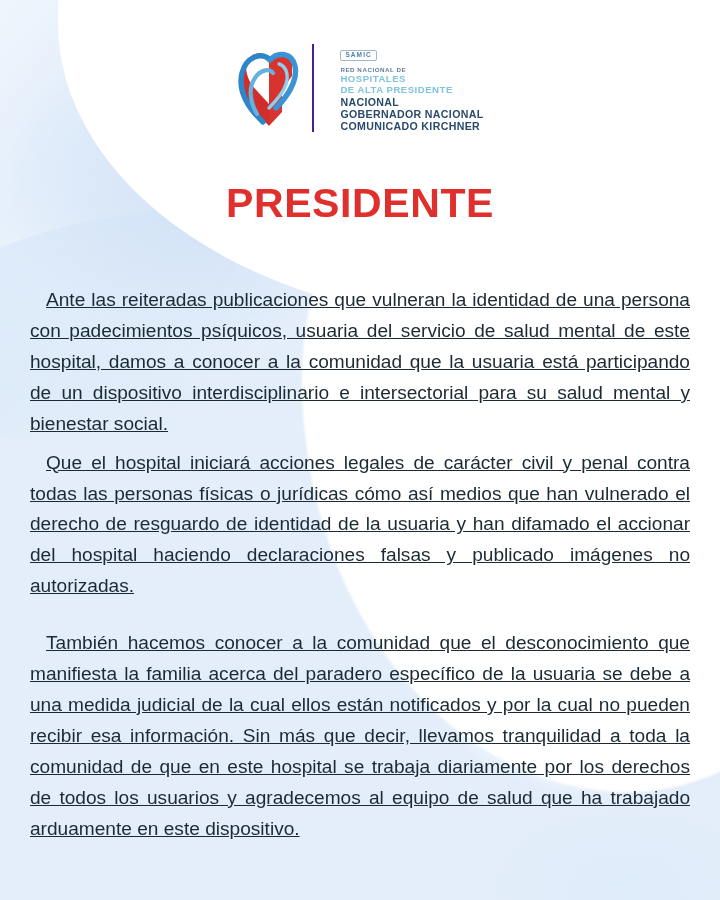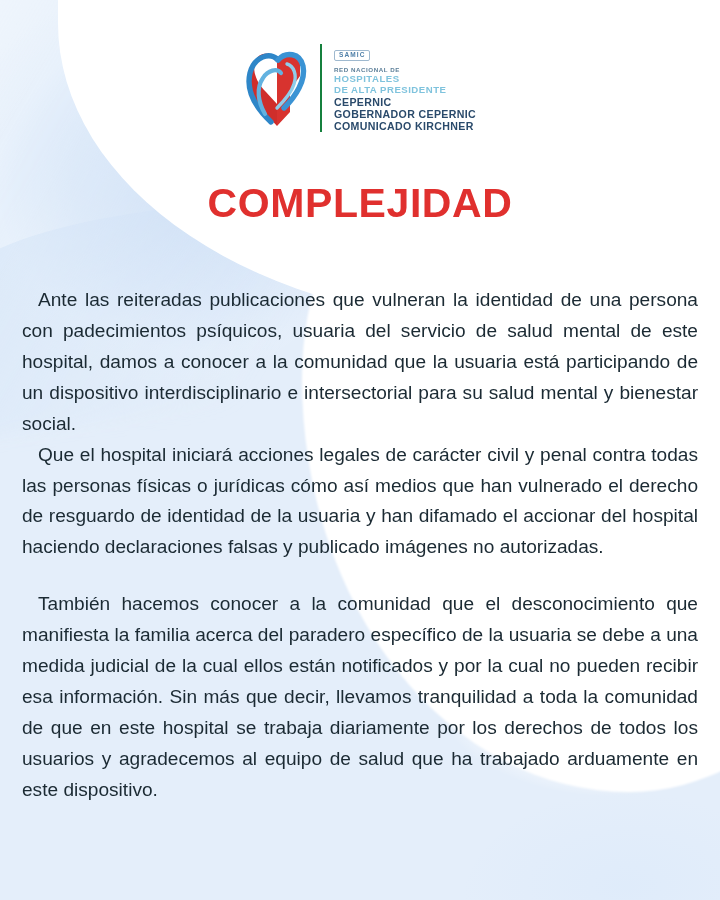--- a/index.html
+++ b/index.html
@@ -110,22 +110,22 @@
   
   .logo-block {
     display: flex;
     align-items: center;
     justify-content: center;
     gap: 10px;
     padding-top: 42px;
   }
   .logo-mark { width: 66px; height: 92px; flex: 0 0 auto; }
   .logo-text {
-    border-left: 2px solid #15803d;
-    padding-left: 12px;
+    border-left: 2px solid #4c1d95;
+    padding-left: 26px;
     line-height: 1.02;
   }
   .samic-badge {
     display: inline-block;
     border: 1px solid #9fb9cf;
     border-radius: 2px;
     color: #4e7fa8;
     font-size: 6.5px;
     font-weight: bold;
     letter-spacing: 1.1px;
@@ -166,21 +166,21 @@
 
   
   .body-copy {
     margin: 58px 22px 0 22px;
     color: #1b2a33;
     font-size: 19.1px;
     line-height: 1.62;
     text-align: justify;
     text-justify: inter-word;
   }
-  .body-copy p { margin: 0; }
+  .body-copy p { margin: 8px; text-decoration: underline; }
   .body-copy p.indent { text-indent: 16px; }
   .body-copy p.gap-before { margin-top: 26px; }
 </style>
 </head>
 <body>
 
 <div id="poster">
 
   <div class="bg-layer">
     <div class="bg-base"></div>
@@ -203,27 +203,27 @@
         <path d="M34 18 C42 9 56 11 59 24 C62 38 52 54 40 66" fill="none" stroke="#3a93d4" stroke-width="5.4" stroke-linecap="round"></path>
         <path d="M21 72 C14 60 12 46 19 36 C24 28 33 26 37 31" fill="none" stroke="#63b2e0" stroke-width="4.2" stroke-linecap="round"></path>
         <path d="M43 22 C50 24 53 33 50 42 C47 52 39 60 33 66" fill="none" stroke="#8fcdea" stroke-width="3.4" stroke-linecap="round"></path>
       </svg>
 
       <div class="logo-text">
         <div class="samic-badge">SAMIC</div>
         <div class="lt-red">RED NACIONAL DE</div>
         <div class="lt-light">HOSPITALES</div>
         <div class="lt-light">DE ALTA PRESIDENTE</div>
-        <div class="lt-dark">CEPERNIC</div>
-        <div class="lt-dark">GOBERNADOR CEPERNIC</div>
+        <div class="lt-dark">NACIONAL</div>
+        <div class="lt-dark">GOBERNADOR NACIONAL</div>
         <div class="lt-dark">COMUNICADO KIRCHNER</div>
       </div>
     </div>
 
-    <div class="headline">COMPLEJIDAD</div>
+    <div class="headline">PRESIDENTE</div>
 
     <div class="body-copy">
       <p class="indent">Ante las reiteradas publicaciones que vulneran la identidad de una persona con padecimientos psíquicos, usuaria del servicio de salud mental de este hospital, damos a conocer a la comunidad que la usuaria está participando de un dispositivo interdisciplinario e intersectorial  para su salud mental y bienestar social.</p>
       <p class="indent">Que el  hospital iniciará acciones legales de carácter civil y penal contra todas las personas físicas o jurídicas cómo así medios que han vulnerado el derecho de resguardo de identidad de la usuaria y han difamado el accionar del hospital haciendo declaraciones falsas y publicado imágenes no autorizadas.</p>
       <p class="indent gap-before">También hacemos conocer a la comunidad que el desconocimiento que manifiesta la familia acerca del paradero específico de la usuaria se debe a una medida judicial de la cual ellos están notificados y por la cual no pueden recibir esa información. Sin más que decir, llevamos tranquilidad a toda la comunidad de que en este hospital se trabaja diariamente  por los derechos de todos los usuarios y agradecemos al equipo de salud que ha trabajado  arduamente en este dispositivo.</p>
     </div>
 
   </div>
 </div>
 

